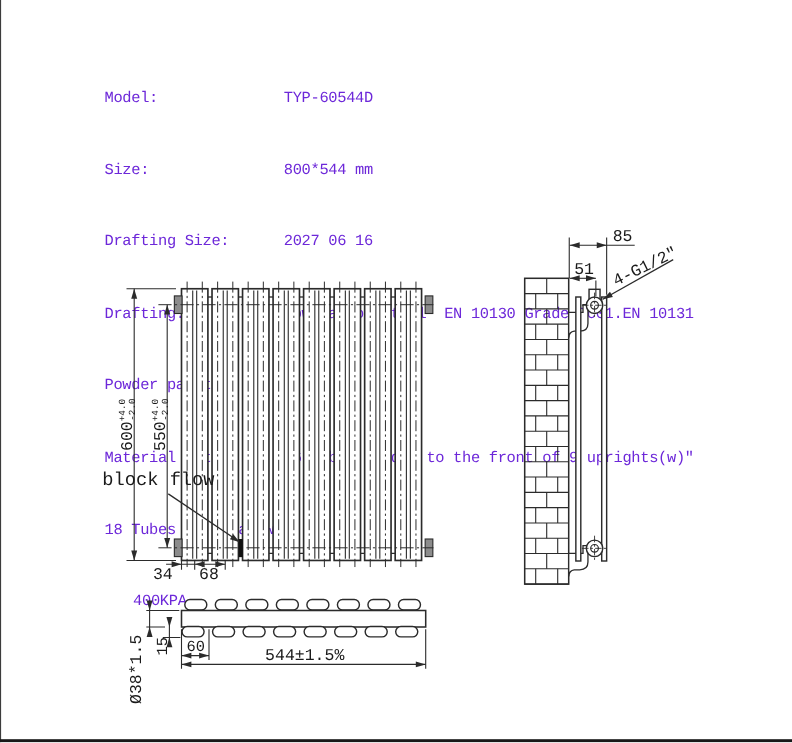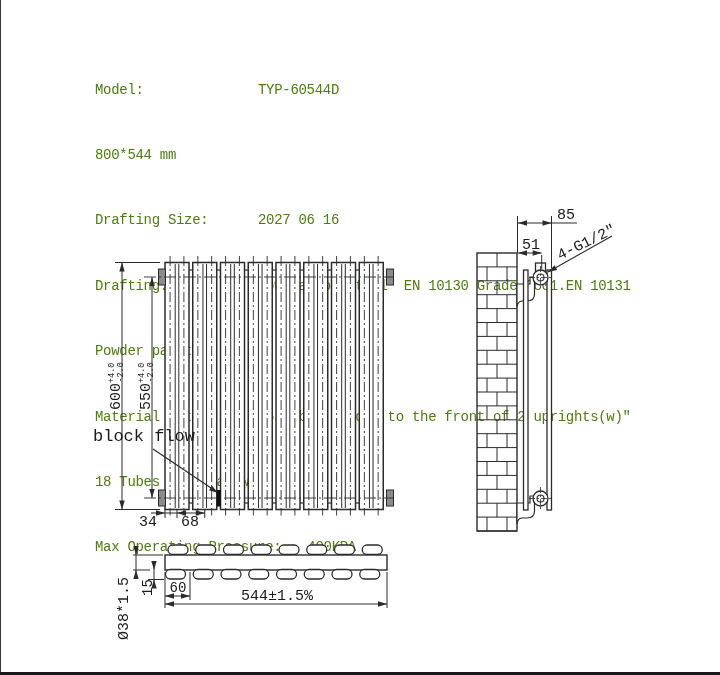--- a/index.html
+++ b/index.html
@@ -1,17 +1,17 @@
 <!DOCTYPE html>
 <html><head>
 <meta charset="utf-8">
 <style>
   html,body{margin:0;padding:0;background:#fff;}
   .canvas{position:relative;width:720px;height:675px;background:#ffffff;overflow:hidden;
-          font-family:"Liberation Mono","DejaVu Sans Mono",monospace;color:#4d7c0f;}
+          font-family:"Liberation Mono","DejaVu Sans Mono",monospace;color:#6d28d9;}
   .specs{position:absolute;left:95px;top:36px;font-size:14px;line-height:21.8px;
          letter-spacing:-0.3px;white-space:pre;}
   .srow{display:flex;}
   .slabel{width:163px;flex:none;}
   .svalue{flex:none;}
   .svalue-inline{margin-left:26px;}
   .drawing{position:absolute;left:0;top:0;}
   .edge-left{position:absolute;left:0;top:0;width:1px;height:675px;background:#3c3c3c;}
   .edge-bottom{position:absolute;left:0;top:672px;width:720px;height:3px;background:#181818;}
   svg text{fill:#1a1a1a;font-family:"Liberation Mono","DejaVu Sans Mono",monospace;}
@@ -20,42 +20,42 @@
 <body>
 
 <div class="canvas">
 
   <div class="specs">
     <div class="srow">
       <span class="slabel">Model:</span>
       <span class="svalue">TYP-60544D</span>
     </div>
     <div class="srow">
+      <span class="slabel">Size:</span>
       <span class="svalue">800*544 mm</span>
     </div>
     <div class="srow">
       <span class="slabel">Drafting Size:</span>
       <span class="svalue">2027 06 16</span>
     </div>
     <div class="srow">
       <span class="slabel">Drafting:</span>
       <span class="svalue">low Carbon Steel  EN 10130 Grade Dc01.EN 10131</span>
     </div>
     <div class="srow">
       <span class="svalue">Powder painted</span>
     </div>
     <div class="srow">
       <span class="slabel">Material Method:</span>
-      <span class="svalue">16 Tubes Welded to the front of 2 uprights(w)″</span>
+      <span class="svalue">16 Tubes Welded to the front of 9 uprights(w)″</span>
     </div>
     <div class="srow">
       <span>18 Tubes in Total(w)″</span>
     </div>
     <div class="srow">
-      <span>Max Operating Pressure:</span>
       <span class="svalue-inline">400KPA</span>
     </div>
   </div>
 
   <svg class="drawing" width="720" height="675" viewBox="0 0 720 675" stroke-linecap="butt" fill="none">
 
     <defs>
 
       <path id="aR" d="M0,0 L-9,-2.7 L-9,2.7 Z"></path>
       <path id="aL" d="M0,0 L9,-2.7 L9,2.7 Z"></path>

